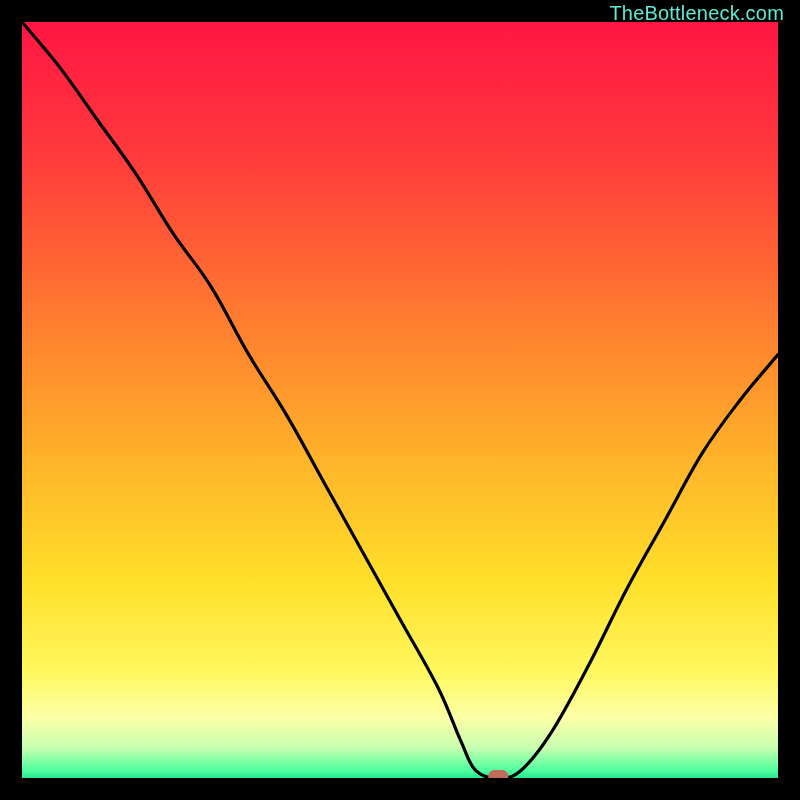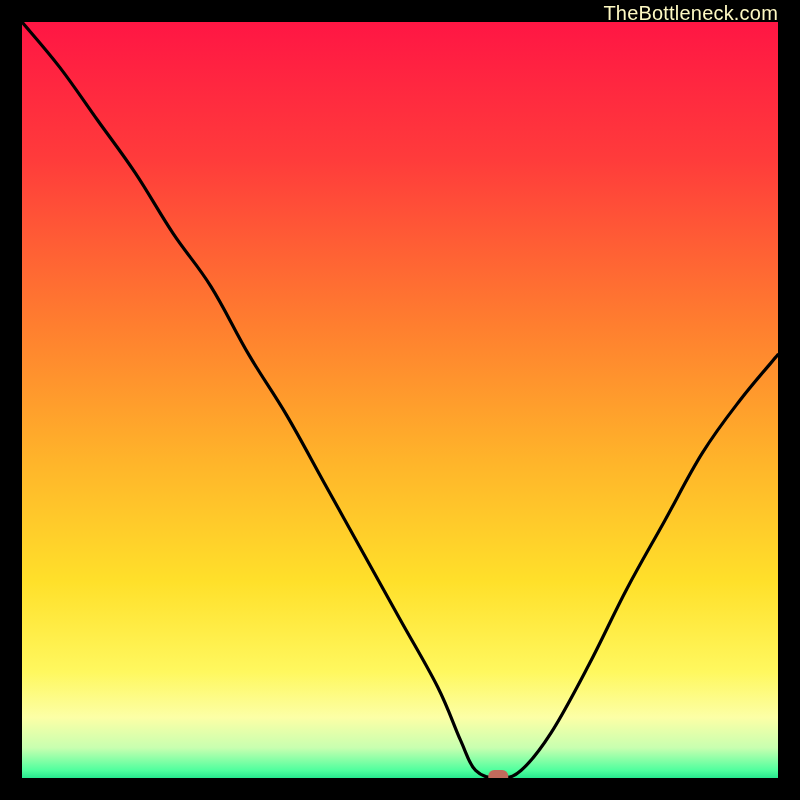--- a/index.html
+++ b/index.html
@@ -22,22 +22,22 @@
   .plot-wrap {
     position: absolute;
     left: 22px;
     top: 22px;
     width: 756px;
     height: 756px;
   }
   .watermark {
     position: absolute;
     top: 2px;
-    right: 22px;
-    color: #fef9c3;
+    right: 16px;
+    color: #5eead4;
     font-size: 20px;
     font-weight: 500;
     letter-spacing: 0.2px;
     font-family: Arial, Helvetica, sans-serif;
     text-align: right;
   }
   svg { display: block; }
 </style>
 </head>
 <body>

